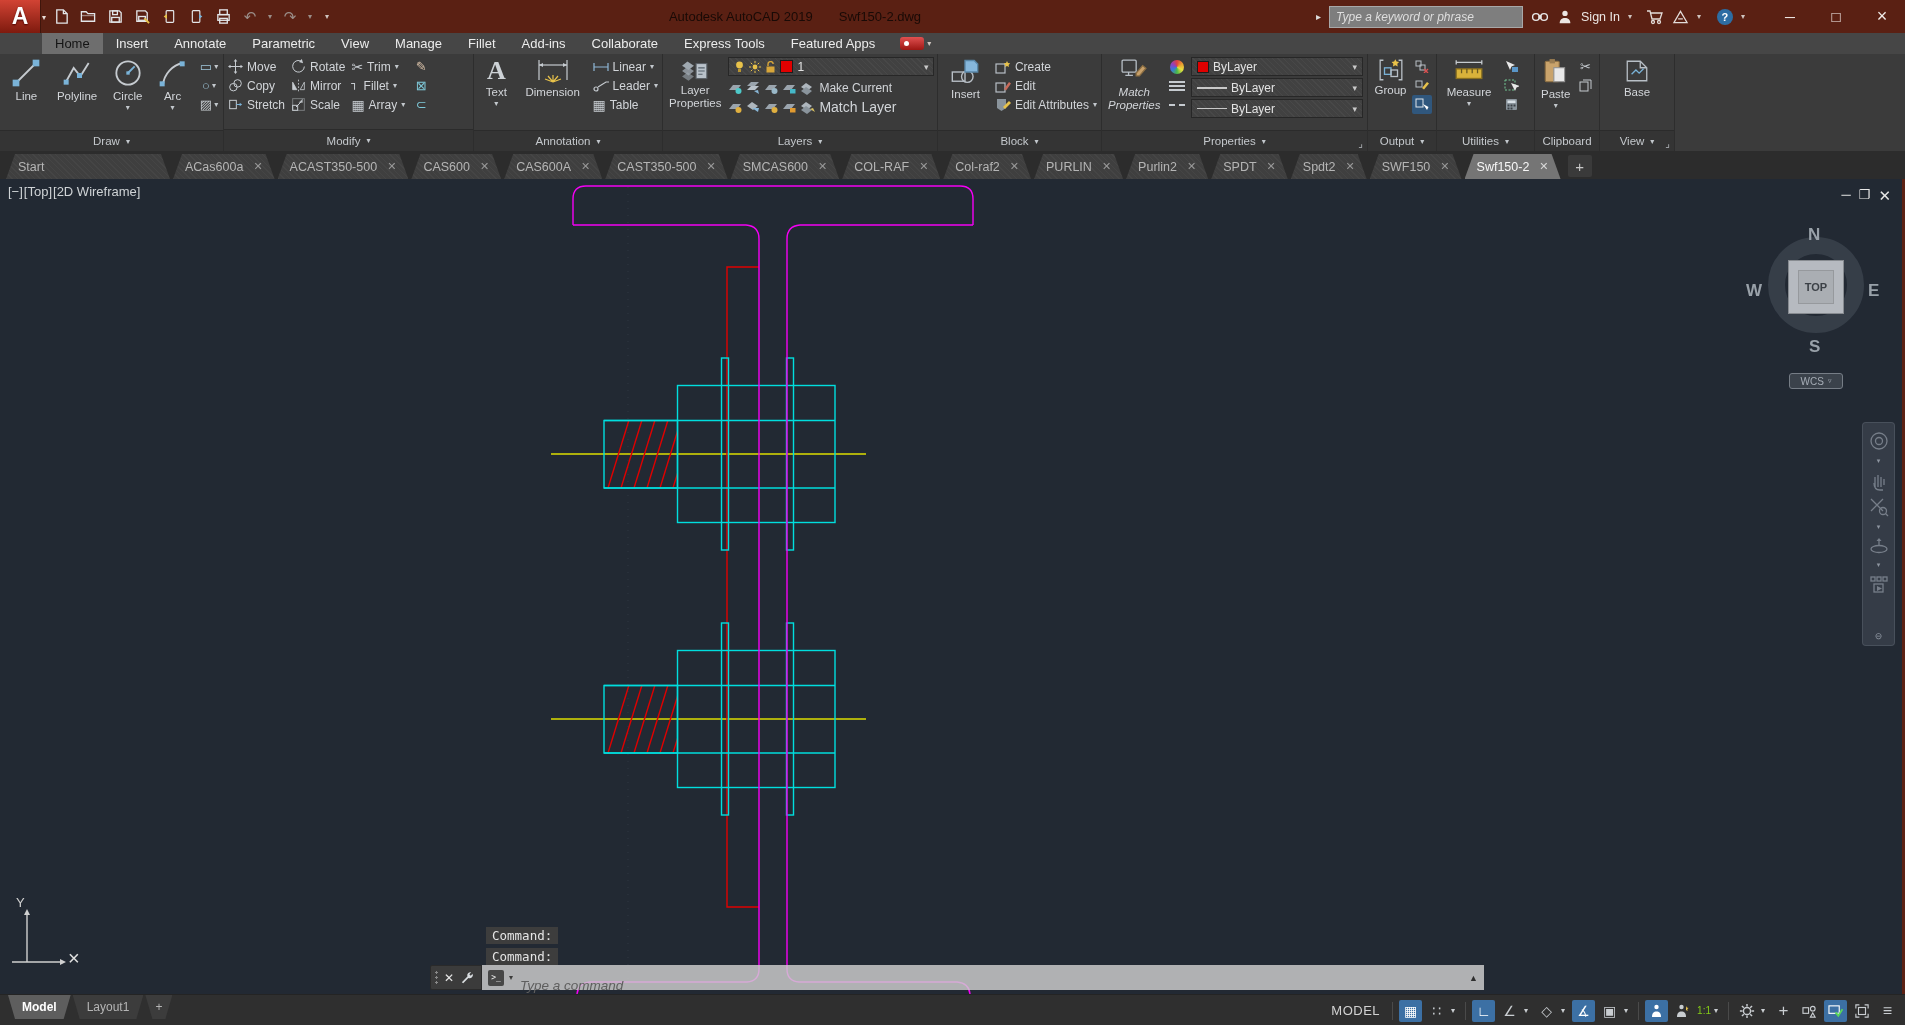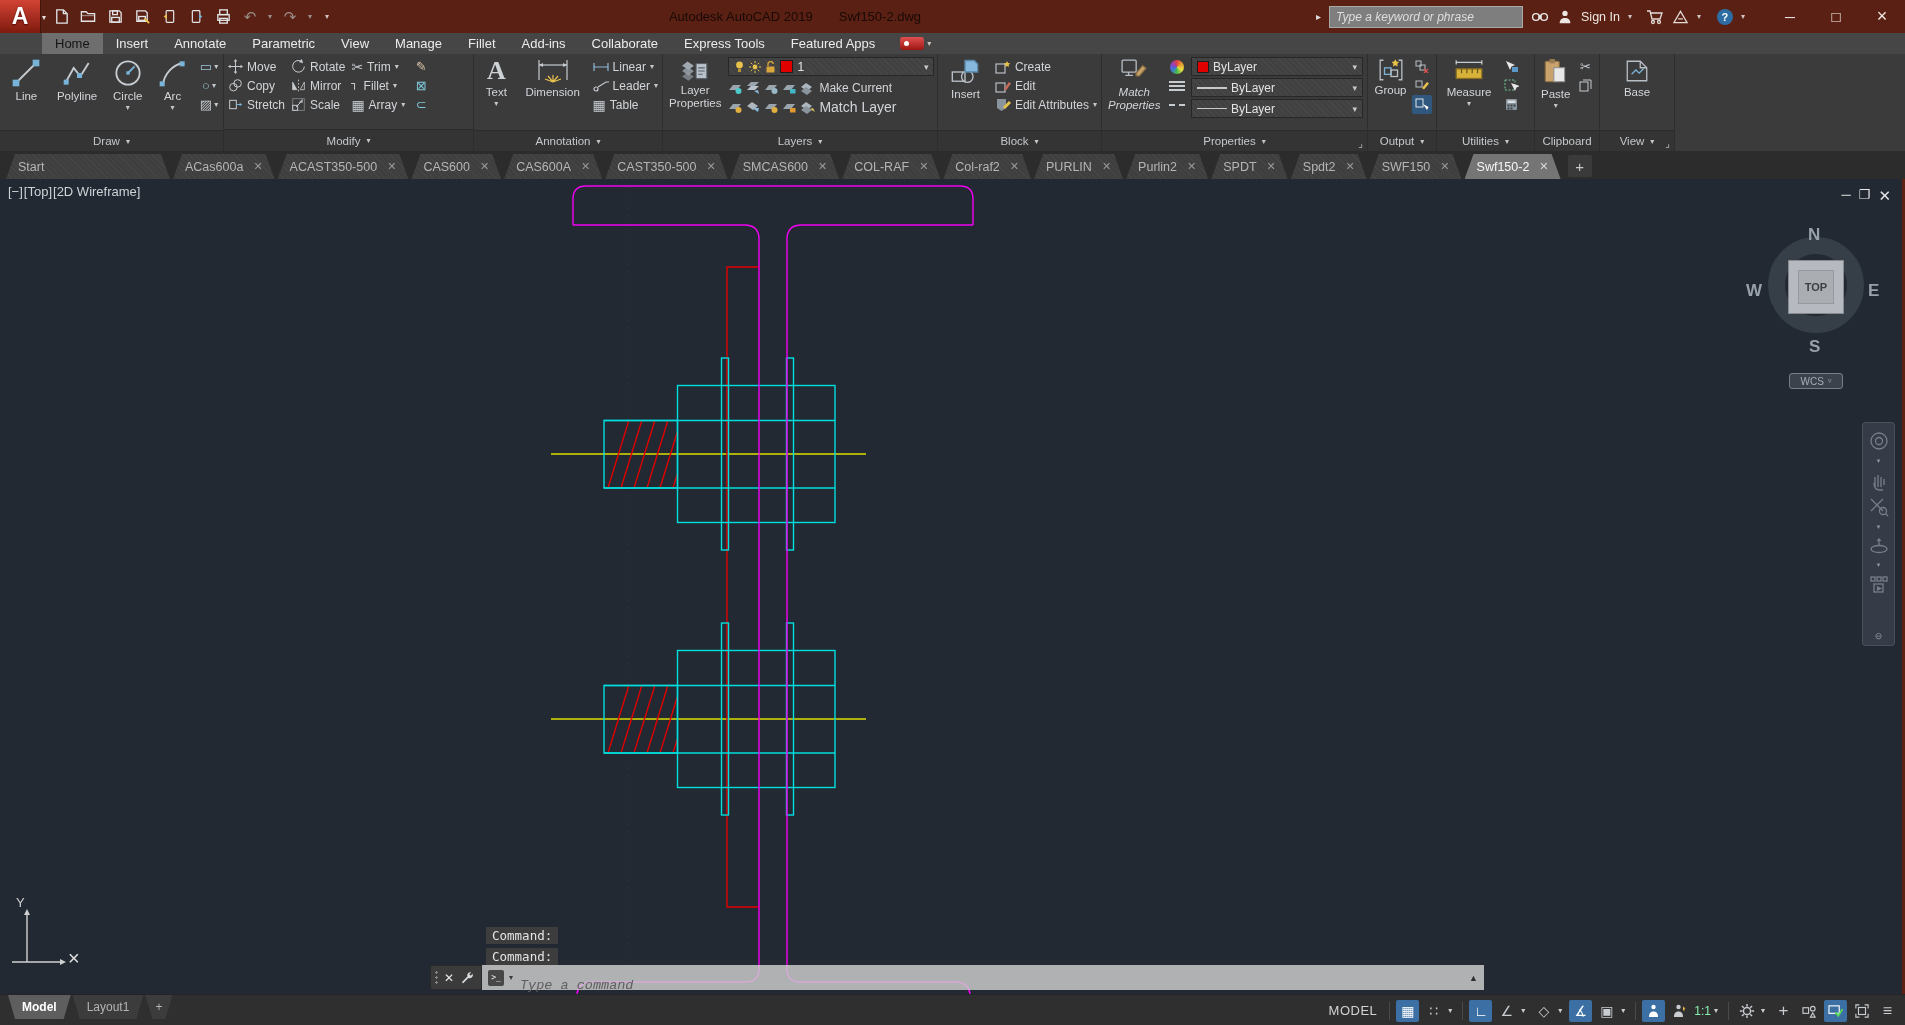--- a/index.html
+++ b/index.html
@@ -108,38 +108,38 @@
   .cmd-left{width:52px;background:#3b3b3b;border:1px solid #2a2a2a;display:flex;align-items:center;gap:2px;
             padding:0 3px;box-sizing:border-box;border-radius:2px 0 0 2px;}
   .cmd-grip{width:5px;height:16px;background-image:radial-gradient(circle,#888 1px,transparent 1.2px);
             background-size:5px 5px;}
   .cmd-x{color:#e8e8e8;font-size:12px;width:16px;text-align:center;}
   .cmd-field{flex:1;background:rgba(208,208,208,.82);display:flex;align-items:center;gap:5px;padding:0 6px;
              position:relative;}
   .prompt-ic{width:16px;height:16px;background:#474747;border-radius:2px;color:#eee;font-size:8px;
              font-family:"DejaVu Sans Mono",monospace;display:flex;align-items:center;justify-content:center;}
   .cmd-input{flex:1;background:transparent;border:none;outline:none;font-style:italic;color:#5f5f5f;
-             font-size:13.5px;font-family:Liberation Mono, monospace;margin-top:15px;}
+             font-size:13.5px;font-family:Liberation Sans, sans-serif;margin-top:15px;}
   .cmd-input::placeholder{color:#5f5f5f;}
   .cmd-up{position:absolute;right:6px;top:8px;font-size:9px;color:#2e2e2e;}
 
   
   .statusbar{position:absolute;left:0;top:994px;width:1905px;height:31px;background:#2f2f2f;border-top:1px solid #242424;}
   .mtab{height:24px;display:flex;align-items:center;padding:0 14px;font-size:12px;
         clip-path:polygon(0 0,100% 0,calc(100% - 7px) 100%,7px 100%);}
   .mtab.active{background:#5e5e5e;color:#fff;font-weight:bold;}
   .mtab.idle{background:#3c3c3c;color:#b5b5b5;}
   .statusicons{position:absolute;right:6px;top:3px;height:25px;display:flex;align-items:center;gap:3px;}
   .stile{width:23px;height:22px;border-radius:2px;display:flex;align-items:center;justify-content:center;
          color:#c9cdd1;font-size:14px;}
   .stile.on{background:#3c70a4;color:#fff;}
   .scaret{font-size:8px;color:#c9cdd1;width:8px;}
   .ssep{width:1px;height:18px;background:#4a4a4a;margin:0 3px;}
   .modeltext{font-size:13px;color:#d2d2d2;letter-spacing:.5px;margin-right:6px;}
-  .scaletext{font-size:12px;color:#86efac;}
+  .scaletext{font-size:10px;color:#84cc16;}
 </style>
 </head>
 <body>
 
 <div class="app">
 
   <div class="titlebar">
     <div class="appbtn">A</div>
     <div class="appbtn-caret">▾</div>
 

